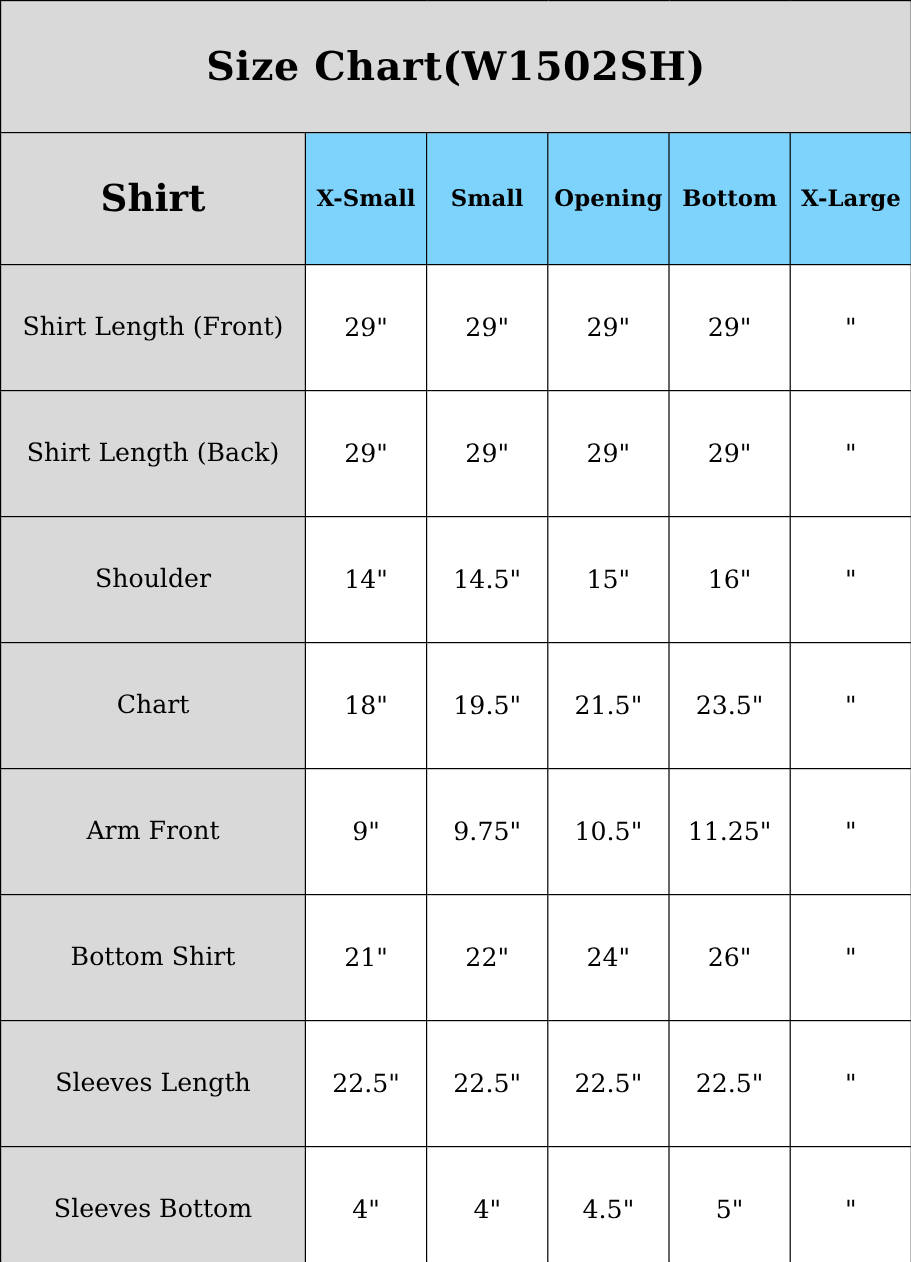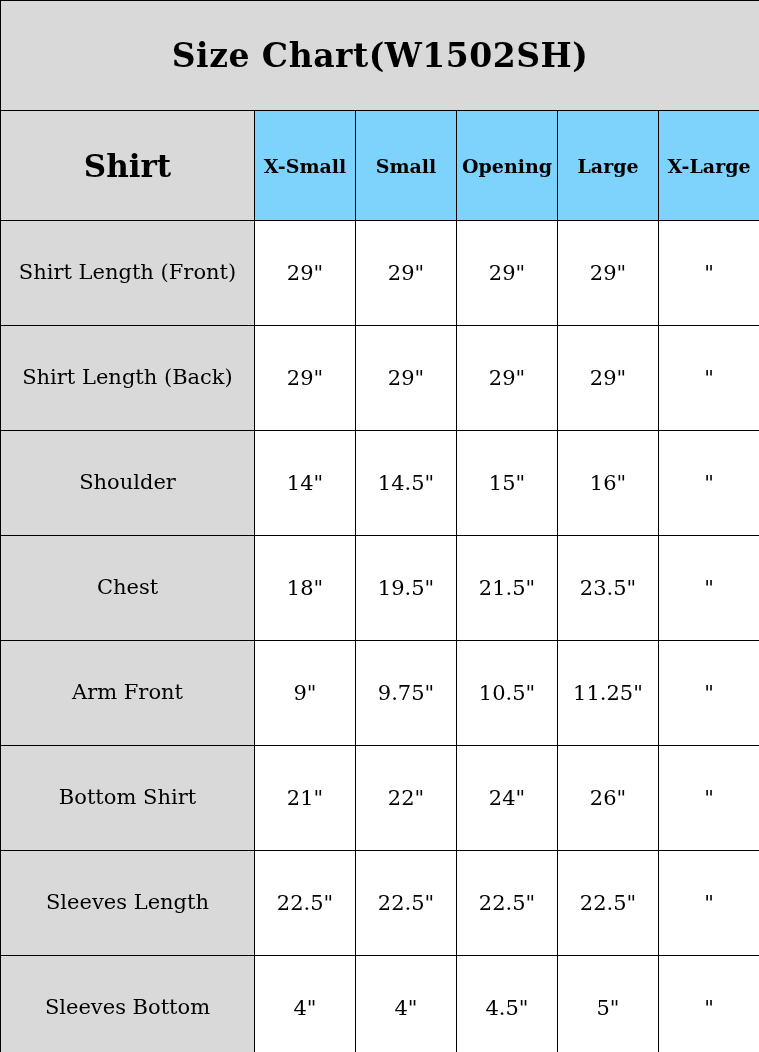--- a/index.html
+++ b/index.html
@@ -90,21 +90,21 @@
     </colgroup>
     <tbody>
       <tr>
         <td class="title-cell" colspan="6">Size Chart(W1502SH)</td>
       </tr>
       <tr>
         <td class="hdr-label">Shirt</td>
         <td class="hdr-size">X-Small</td>
         <td class="hdr-size">Small</td>
         <td class="hdr-size">Opening</td>
-        <td class="hdr-size">Large</td>
+        <td class="hdr-size">Bottom</td>
         <td class="hdr-size">X-Large</td>
       </tr>
 
       <tr class="data-row">
         <td class="row-label">Shirt Length (Front)</td>
         <td class="val">29"</td>
         <td class="val">29"</td>
         <td class="val">29"</td>
         <td class="val">29"</td>
         <td class="val">"</td>
@@ -122,21 +122,21 @@
       <tr class="data-row">
         <td class="row-label">Shoulder</td>
         <td class="val">14"</td>
         <td class="val">14.5"</td>
         <td class="val">15"</td>
         <td class="val">16"</td>
         <td class="val">"</td>
       </tr>
 
       <tr class="data-row">
-        <td class="row-label">Chest</td>
+        <td class="row-label">Chart</td>
         <td class="val">18"</td>
         <td class="val">19.5"</td>
         <td class="val">21.5"</td>
         <td class="val">23.5"</td>
         <td class="val">"</td>
       </tr>
 
       <tr class="data-row">
         <td class="row-label">Arm Front</td>
         <td class="val">9"</td>

